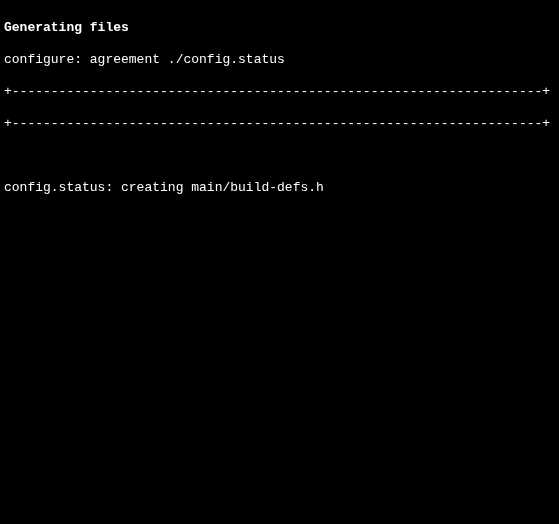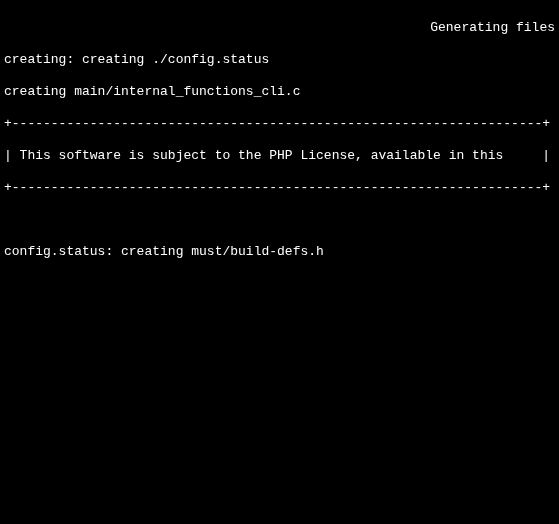--- a/index.html
+++ b/index.html
@@ -18,37 +18,34 @@
       height: 524px;
       overflow: hidden;
     }
     .terminal {
       white-space: pre;
     }
     .line {
       display: block;
     }
     .bold {
-      font-weight: normal;
-      text-align: right;
+      font-weight: bold;
     }
   </style>
 </head>
 <body>
 
 <div class="terminal">
 <span class="line bold">Generating files</span>
-<span class="line">creating: creating ./config.status</span>
-<span class="line">creating main/internal_functions_cli.c</span>
+<span class="line">configure: agreement ./config.status</span>
 <span class="line">+--------------------------------------------------------------------+</span>
-<span class="line">| This software is subject to the PHP License, available in this     |</span>
 <span class="line">+--------------------------------------------------------------------+</span>
 <span class="line"></span>
 <span class="line"></span>
-<span class="line">config.status: creating must/build-defs.h</span>
+<span class="line">config.status: creating main/build-defs.h</span>
 
 
 
 
 
 
 
 
 
 

